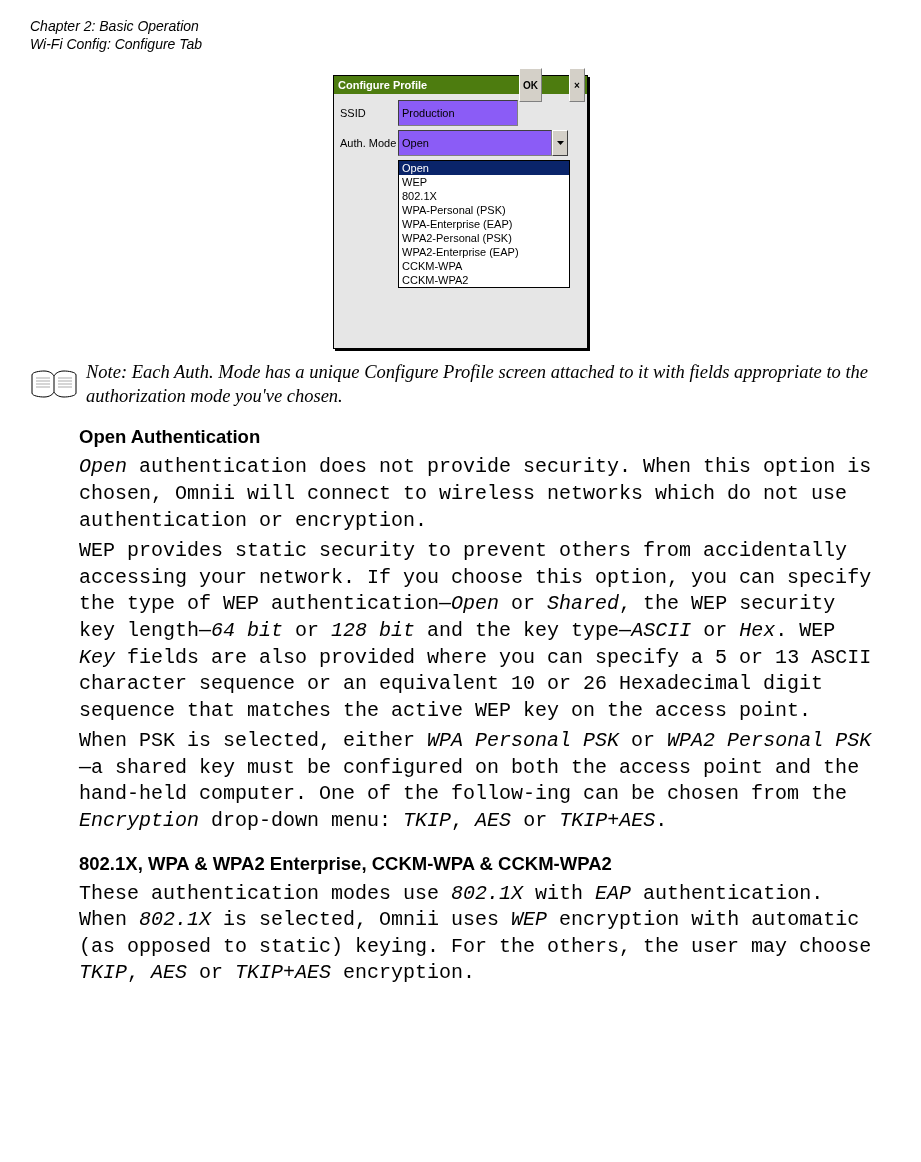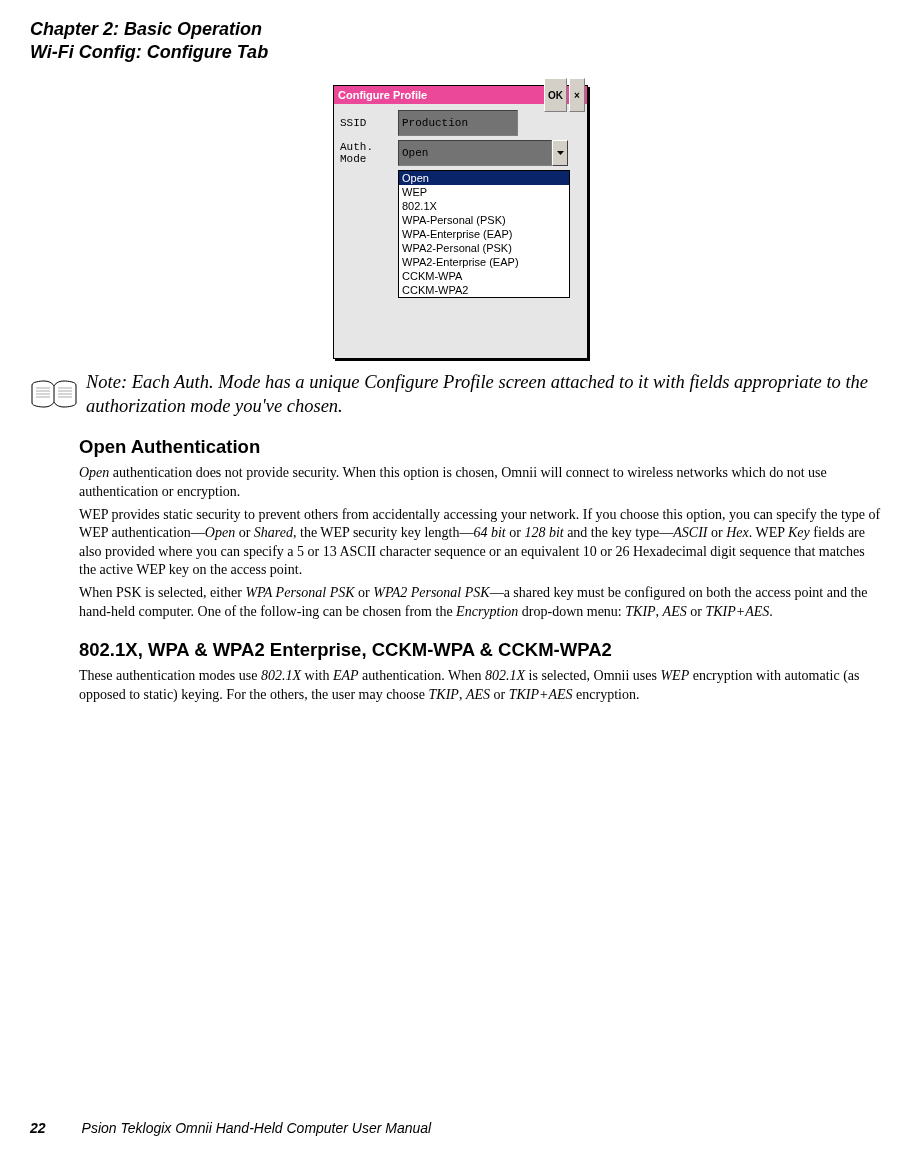--- a/index.html
+++ b/index.html
@@ -15,44 +15,45 @@
   }
   .page {
     padding: 18px 30px 0 30px;
     box-sizing: border-box;
     position: relative;
     height: 100%;
   }
   .running-head {
     font-family: "Trebuchet MS", "Segoe UI", sans-serif;
     font-style: italic;
-    font-weight: bold;
-    font-size: 18px;
+    font-weight: normal;
+    font-size: 14px;
     line-height: 1.25;
   }
 
   
   .win {
     width: 253px;
     margin: 22px auto 6px auto;
     border: 1px solid #000;
     box-shadow: 2px 2px 0 #000;
     font-family: Tahoma, Verdana, sans-serif;
     font-size: 11px;
     background: #fff;
   }
   .titlebar {
-    background: #ec4899;
+    background: #4d7c0f;
     color: #fff;
     display: flex;
     align-items: center;
     height: 18px;
     padding-left: 4px;
     font-weight: bold;
     font-size: 11px;
+    gap: 25px;
   }
   .titlebar .spacer { flex: 1; }
   .tb-btn {
     background: #d4d0c8;
     color: #000;
     border: 1px solid #808080;
     border-top-color: #fff;
     border-left-color: #fff;
     height: 14px;
     font-size: 10px;
@@ -66,28 +67,27 @@
   }
   .tb-btn.close { width: 16px; }
   .win-body {
     background: #e6e6e6;
     padding: 6px 6px 60px 6px;
   }
   .field-row {
     display: flex;
     align-items: center;
     margin-bottom: 4px;
-    font-family: Liberation Mono, monospace;
   }
   .field-label {
     width: 58px;
     font-size: 11px;
   }
   .field-input {
-    background: #737373;
+    background: #8b5cf6;
     border: 1px solid #808080;
     border-top-color: #404040;
     border-left-color: #404040;
     height: 16px;
     font-size: 11px;
     padding: 12px 3px;
     box-sizing: border-box;
     display: flex;
     align-items: center;
   }
@@ -150,24 +150,24 @@
     margin-left: 49px;
     margin-right: 8px;
   }
   .section-head {
     font-family: "Trebuchet MS", "Segoe UI", sans-serif;
     font-weight: bold;
     font-size: 18.5px;
     margin: 18px 0 6px 0;
   }
   .body-p {
-    font-size: 14px;
+    font-size: 20px;
     line-height: 1.33;
     margin: 4px 0 0 0;
-    font-family: Liberation Serif, serif;
+    font-family: Liberation Mono, monospace;
   }
   em.term { font-style: italic; }
 
   
   .footer {
     position: absolute;
     bottom: 26px;
     left: 30px;
     right: 30px;
     font-family: "Trebuchet MS", "Segoe UI", sans-serif;
@@ -263,17 +263,14 @@
       <span>When PSK is selected, either </span><em class="term">WPA Personal PSK</em><span> or </span><em class="term">WPA2 Personal PSK</em><span>—a shared key must be configured on both the access point and the hand-held computer. One of the follow-ing can be chosen from the </span><em class="term">Encryption</em><span> drop-down menu: </span><em class="term">TKIP</em><span>, </span><em class="term">AES</em><span> or </span><em class="term">TKIP+AES</em><span>.</span>
     </p>
 
     <div class="section-head">802.1X, WPA &amp; WPA2 Enterprise, CCKM-WPA &amp; CCKM-WPA2</div>
     <p class="body-p">
       <span>These authentication modes use </span><em class="term">802.1X</em><span> with </span><em class="term">EAP</em><span> authentication. When </span><em class="term">802.1X</em><span> is selected, Omnii uses </span><em class="term">WEP</em><span> encryption with automatic (as opposed to static) keying. For the others, the user may choose </span><em class="term">TKIP</em><span>, </span><em class="term">AES</em><span> or </span><em class="term">TKIP+AES</em><span> encryption.</span>
     </p>
 
   </div>
 
-  <div class="footer">
-    <span class="pgnum">22</span><span>Psion Teklogix Omnii Hand-Held Computer User Manual</span>
-  </div>
 
 </div>
 
 </body></html>

